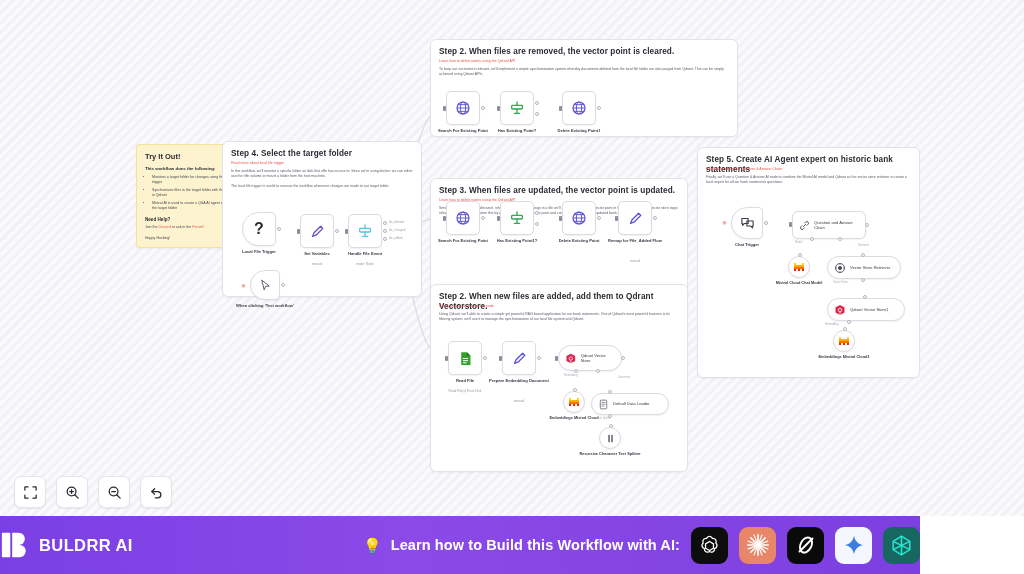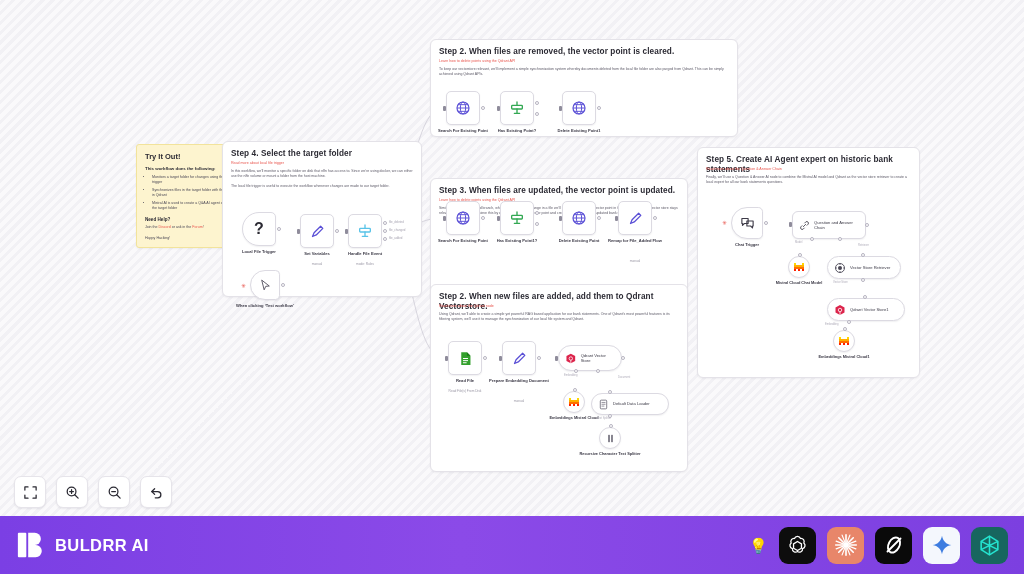--- a/index.html
+++ b/index.html
@@ -130,23 +130,23 @@
   
   #toolbar { position: absolute; left: 14px; bottom: 66px; display: flex; gap: 10px; }
   .tool {
     width: 32px; height: 32px; background: #fff; border: 1px solid #e6e4ea;
     border-radius: 7px; display: flex; align-items: center; justify-content: center;
     box-shadow: 0 1px 2px rgba(20,15,40,.07); cursor: pointer;
   }
 
   
   #banner {
-    position: absolute; left: 0; bottom: 0; width: 1024px; height: 58px;
+    position: absolute; left: 0; bottom: 0; width: 920px; height: 58px;
     background: linear-gradient(90deg, #7b3fe4 0%, #8b4ae8 45%, #7c3fe0 100%);
-    display: flex; align-items: center; padding: 0 16px;
+    display: flex; align-items: center; padding: 0 0;
   }
   #brand { display: flex; align-items: center; gap: 9px; }
   #brand .mark {
     width: 30px; height: 30px; display: block;
   }
   #brand .name {
     color: #fff; font-size: 16.5px; font-weight: bold; letter-spacing: .4px;
   }
   #cta { margin-left: auto; display: flex; align-items: center; gap: 9px; }
   #cta .bulb { font-size: 15px; line-height: 15px; }
@@ -601,20 +601,21 @@
       <svg class="mark" viewBox="0 0 32 32">
         <rect x="2" y="3" width="9" height="26" rx="1" fill="#ffffff"></rect>
         <path d="M13 3 H20 A6.5 6.5 0 0 1 20 16 H13 Z" fill="#ffffff"></path>
         <path d="M13 16 H21 A6.5 6.5 0 0 1 21 29 H13 Z" fill="#ffffff"></path>
       </svg>
       <span class="name">BULDRR AI</span>
     </div>
 
     <div id="cta">
       <span class="bulb">💡</span>
+      <span class="cta-text">Learn how to Build this Workflow with AI:</span>
 
       <div class="ai-ico" style="background:#0d0d0d;">
         <svg width="25" height="25" viewBox="0 0 24 24">
           <path d="M12 3.2 a3.1 3.1 0 0 1 2.9 2 a3.1 3.1 0 0 1 3.2 4.4 a3.1 3.1 0 0 1 -1.2 5.4 a3.1 3.1 0 0 1 -4.9 2.8 a3.1 3.1 0 0 1 -4.9 -2.8 a3.1 3.1 0 0 1 -1.2 -5.4 a3.1 3.1 0 0 1 3.2 -4.4 a3.1 3.1 0 0 1 2.9 -2 Z" fill="none" stroke="#ffffff" stroke-width="1.25"></path>
           <path d="M12 8.2 L15.8 10.4 V14.6 L12 16.8 L8.2 14.6 V10.4 Z" fill="none" stroke="#ffffff" stroke-width="1.25"></path>
         </svg>
       </div>
 
       <div class="ai-ico" style="background:#e8866a;">
         <svg width="26" height="26" viewBox="0 0 24 24">

